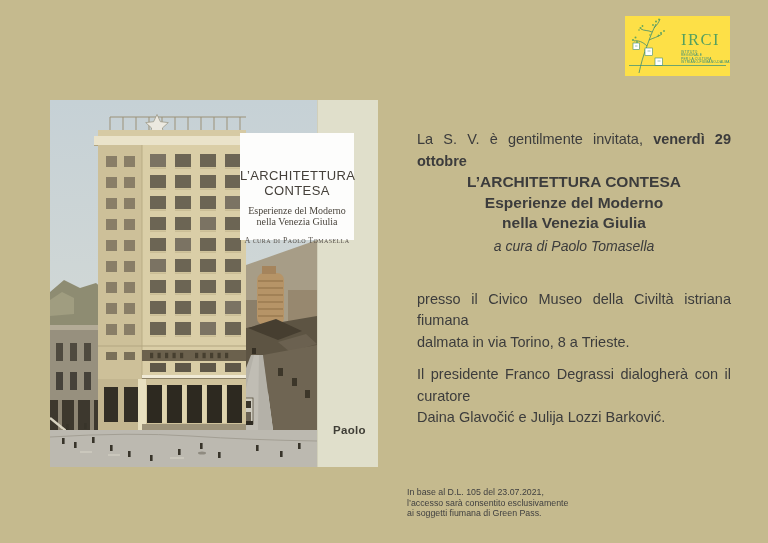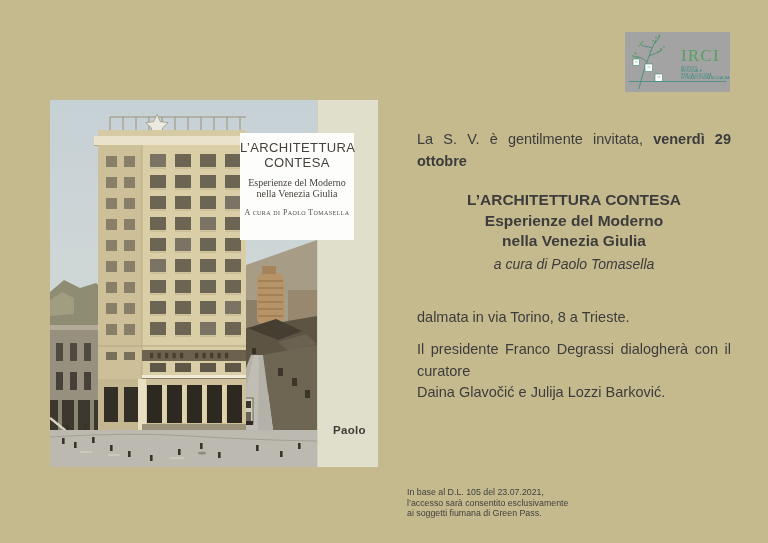--- a/index.html
+++ b/index.html
@@ -1,43 +1,43 @@
 <!DOCTYPE html>
 <html><head>
 <meta charset="utf-8">
 <style>
   html,body{margin:0;padding:0;background:#ffffff;}
   .page{position:relative;width:768px;height:543px;background:#c5ba8e;overflow:hidden;
         font-family:"Liberation Sans",sans-serif;color:#3c3c3c;}
 
   
-  .logo-box{position:absolute;left:625px;top:32px;width:105px;height:60px;background:#a3a3a3;}
+  .logo-box{position:absolute;left:625px;top:16px;width:105px;height:60px;background:#fde047;}
   .logo-box svg{display:block;width:100%;height:100%;}
   .irci-word{font-family:"Liberation Serif",serif;font-size:16.5px;fill:#55a05f;letter-spacing:1.5px;}
   .irci-sub{font-family:"Liberation Sans",sans-serif;font-size:3.3px;fill:#2f8a7e;letter-spacing:.2px;}
   .irci-rule{stroke:#2f8a7e;stroke-width:.7;}
 
   
   .cover{position:absolute;left:50px;top:100px;width:328px;height:367px;}
   .cover .scene{position:absolute;left:0;top:0;width:328px;height:367px;display:block;}
   .title-box{position:absolute;left:190px;top:33px;width:114px;height:107px;background:#fdfdfc;
-             text-align:center;box-sizing:border-box;padding-top:7px;color:#45403a;}
+             text-align:center;box-sizing:border-box;padding-top:35px;color:#45403a;}
   .ct1{font-family:"Liberation Sans",sans-serif;font-size:13px;line-height:15px;letter-spacing:.4px;}
   .ct2{font-family:"Liberation Serif",serif;font-size:10px;line-height:11px;color:#4a453d;}
   .ct2.first{margin-top:7px;}
   .ct3{font-family:"Liberation Serif",serif;font-variant:small-caps;font-size:8px;margin-top:9px;
        letter-spacing:.4px;color:#55504a;}
   .olmis{position:absolute;left:283px;top:324px;width:40px;font-size:11.5px;font-weight:bold;
          letter-spacing:.3px;color:#3f3e36;}
 
   
   .invite{position:absolute;left:417px;top:129px;width:314px;font-size:14.5px;line-height:21.5px;}
   .tline{text-align:left;}
   .tline.stretch{text-align:justify;text-align-last:justify;-moz-text-align-last:justify;}
-  .btitle{margin-top:18px;text-align:center;font-weight:bold;font-size:15.5px;line-height:20.5px;}
+  .btitle{text-align:center;font-weight:bold;font-size:15.5px;line-height:20.5px;}
   .acura{margin-top:2px;text-align:center;font-style:italic;font-size:14px;line-height:20px;}
   .para.venue{margin-top:33px;}
   .para.speakers{margin-top:11px;}
 
   .note{position:absolute;left:407px;top:487px;font-size:8.8px;line-height:10.6px;color:#3f3f3f;}
 </style>
 </head>
 <body>
 
 <div class="page">
@@ -357,20 +357,21 @@
     <div class="para">
         <div class="tline stretch"><span>La S. V. è gentilmente invitata, </span><span style="font-weight: bold;">venerdì 29 ottobre</span></div>
       </div>
     <div class="btitle">
       <div>L’ARCHITETTURA CONTESA</div>
       <div>Esperienze del Moderno</div>
       <div>nella Venezia Giulia</div>
     </div>
     <div class="acura">a cura di Paolo Tomasella</div>
     <div class="para venue">
+        <div class="tline stretch"><span>presso il Civico Museo della Civiltà istriana fiumana</span></div>
         <div class="tline"><span>dalmata in via Torino, 8 a Trieste.</span></div>
       </div>
     <div class="para speakers">
         <div class="tline stretch"><span>Il presidente Franco Degrassi dialogherà con il curatore</span></div>
         <div class="tline"><span>Daina Glavočić e Julija Lozzi Barković.</span></div>
       </div>
 
   </div>
 
   <div class="note">

